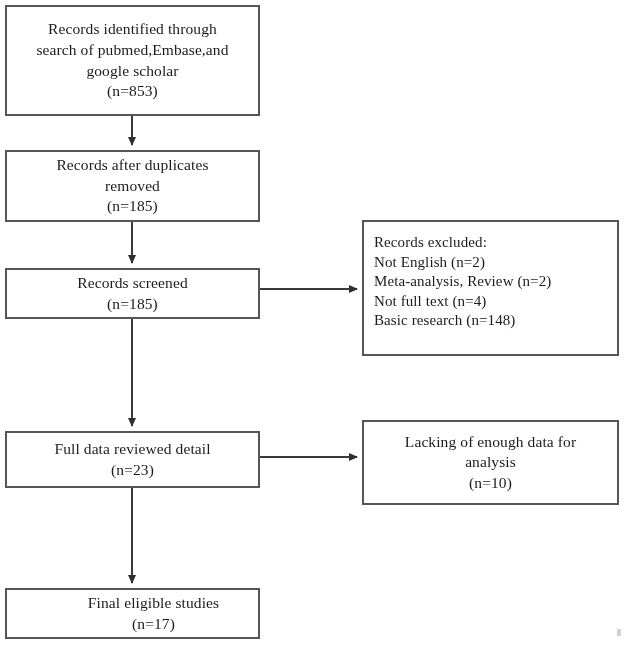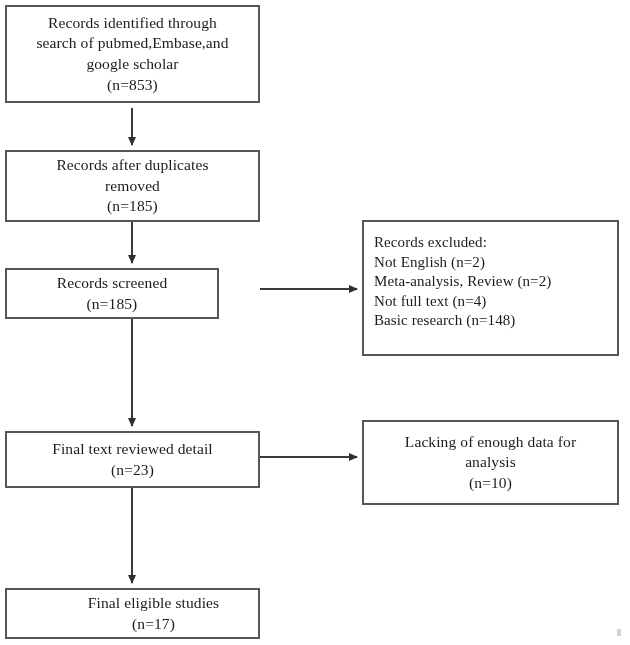--- a/index.html
+++ b/index.html
@@ -44,23 +44,23 @@
   .node.left-align {
     align-items: flex-start;
     text-align: left;
     padding: 4px 4px 16px 10px;
   }
   .node .line {
     display: block;
     white-space: nowrap;
   }
   
-  #node-identified   { left: 5px;   top: 5px;   width: 255px; height: 98px; }
+  #node-identified   { left: 5px;   top: 5px;   width: 255px; height: 111px; }
   #node-duplicates   { left: 5px;   top: 150px; width: 255px; height: 72px;  }
-  #node-screened     { left: 5px;   top: 268px; width: 214px; height: 51px;  }
+  #node-screened     { left: 5px;   top: 268px; width: 255px; height: 51px;  }
   #node-excluded     { left: 362px; top: 220px; width: 257px; height: 136px; font-size: 15px; }
   #node-fulltext     { left: 5px;   top: 431px; width: 255px; height: 57px;  }
   #node-lacking      { left: 362px; top: 420px; width: 257px; height: 85px;  }
   #node-final        { left: 5px;   top: 588px; width: 255px; height: 51px; padding-left: 48px;  }
   #node-excluded .line { line-height: 1.30; }
   .artifact {
     position: absolute;
     left: 617px;
     top: 629px;
     width: 4px;
@@ -126,21 +126,21 @@
 
   <div class="node left-align" id="node-excluded">
     <span class="line">Records excluded:</span>
     <span class="line">Not English (n=2)</span>
     <span class="line">Meta-analysis, Review (n=2)</span>
     <span class="line">Not full text (n=4)</span>
     <span class="line">Basic research (n=148)</span>
   </div>
 
   <div class="node center" id="node-fulltext">
-    <span class="line">Final text reviewed detail</span>
+    <span class="line">Full data reviewed detail</span>
     <span class="line">(n=23)</span>
   </div>
 
   <div class="node center" id="node-lacking">
     <span class="line">Lacking of enough data for</span>
     <span class="line">analysis</span>
     <span class="line">(n=10)</span>
   </div>
 
   <div class="node center" id="node-final">

